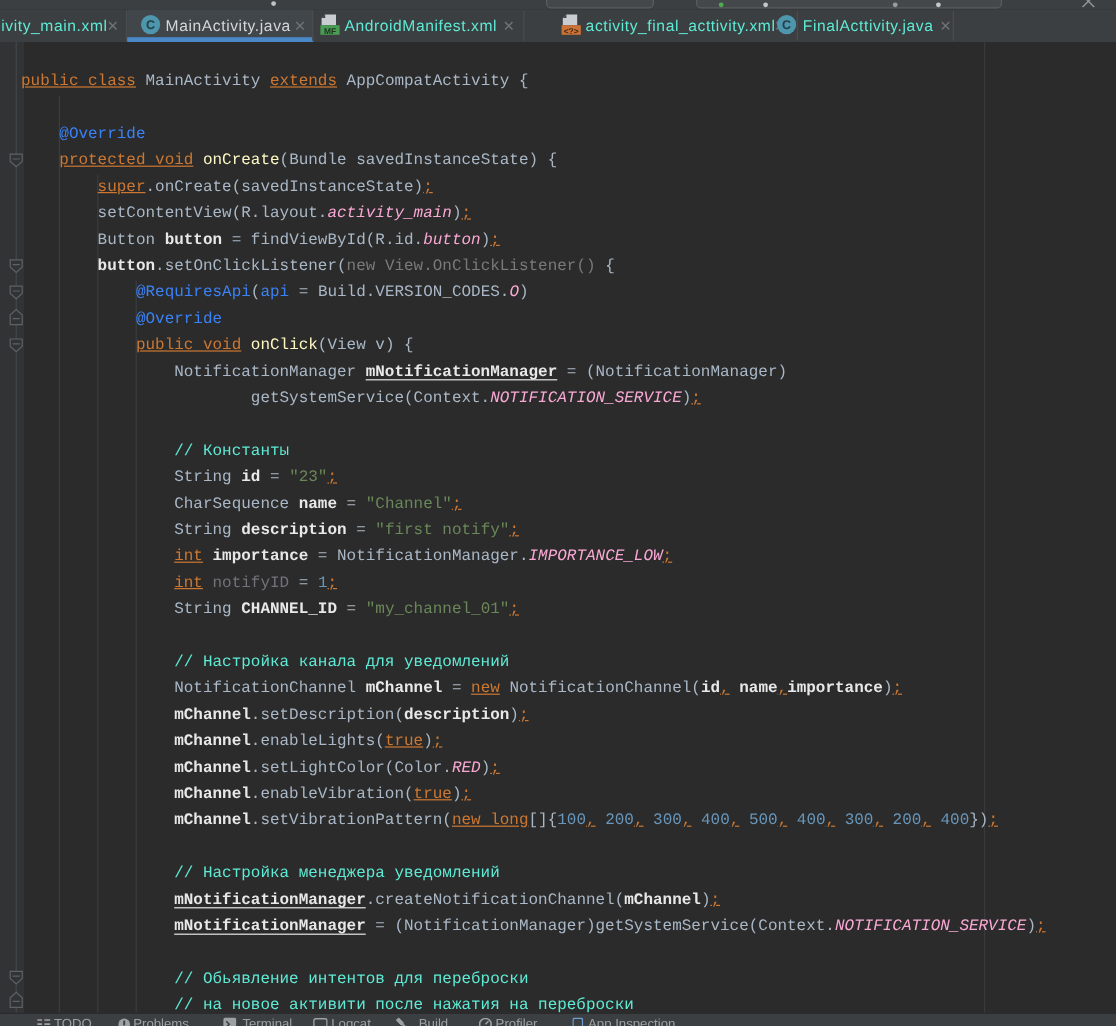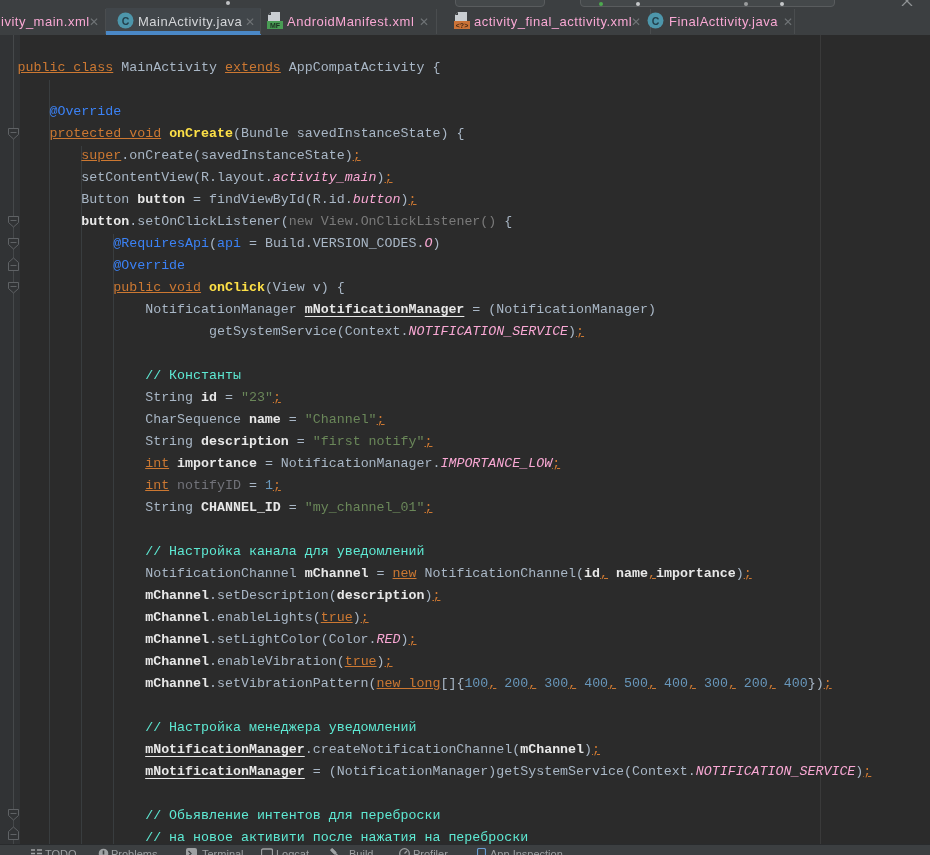--- a/index.html
+++ b/index.html
@@ -6,36 +6,36 @@
   #app{position:relative;width:930px;height:855px;background:#2b2b2b;overflow:hidden;
        font-family:"Liberation Sans",sans-serif;}
   
   #topbar{position:absolute;left:0;top:0;width:930px;height:8px;background:#3c3f41;}
   .tbtn{position:absolute;border:1px solid #595c5e;border-radius:4px;background:#44484a;height:16px;top:-11px;}
   .dot{position:absolute;width:4px;height:4px;border-radius:2px;top:12px;}
   
   #tabbar{position:absolute;left:0;top:8px;width:930px;height:27px;background:#3c3f41;}
   .tab{position:absolute;top:0;height:27px;}
   .tab .sep{position:absolute;right:0;top:1px;width:1px;height:25px;background:#4a4d4f;}
-  .tab .lbl{position:absolute;top:6px;font-size:13px;color:#f9a8d4;white-space:nowrap;letter-spacing:0.5px;}
+  .tab .lbl{position:absolute;top:6px;font-size:13px;color:#5eead4;white-space:nowrap;letter-spacing:0.5px;}
   .tab.sel{background:#41464a;}
   .tab.sel .lbl{color:#d4d6d9;}
   .tab .x{position:absolute;top:7px;font-size:12px;color:#6f7376;}
   .underline{position:absolute;left:0;bottom:0;height:4px;background:#4a88c7;width:100%;}
   
   #gutter{position:absolute;left:0;top:35px;width:20px;height:809px;background:#313335;}
   #foldline{position:absolute;left:13px;top:35px;width:1px;height:809px;background:#45484a;}
   .ig{position:absolute;width:1px;background:#393d3f;}
   #margin{position:absolute;left:820px;top:35px;width:1px;height:809px;background:#3a3a3a;}
   
   #code{position:absolute;left:17.5px;top:57px;margin:0;
         font-family:"Liberation Mono",monospace;font-size:13.3px;line-height:22px;
         color:#a9b7c6;white-space:pre;}
   .k{color:#cc7832;text-decoration:underline;}
-  .m{color:#fde047;font-weight:bold;}
+  .m{color:#fef9c3;font-weight:normal;}
   .an{color:#3b82f6;}
   .s{color:#6a8759;}
   .n{color:#6897bb;}
   .c{color:#5eead4;}
   .f{color:#f9a8d4;font-style:italic;}
   .v{color:#e8e8e8;font-weight:bold;}
   .vu{color:#e8e8e8;font-weight:bold;text-decoration:underline;text-underline-offset:3px;}
   .d{color:#7a7a7a;}
   .gr{color:#72737a;}
   
@@ -142,21 +142,21 @@
       <svg style="position:absolute;left:5px;top:3px;" width="18" height="20" viewBox="0 0 18 20">
         <path d="M5 1 L14 1 L14 10 L2 10 L2 4 Z" fill="#c9cdd1"></path>
         <path d="M5 1 L5 4 L2 4 Z" fill="#3c3f41"></path>
         <rect x="1" y="10" width="16" height="8" fill="#499c54"></rect>
         <text x="9" y="17" font-size="7" font-weight="bold" fill="#1d3322" text-anchor="middle" font-family="Liberation Sans">MF</text>
       </svg>
       <div class="lbl" style="left:26px;">AndroidManifest.xml</div>
       <div class="x" style="left:158px;">✕</div>
       <div class="sep"></div>
     </div>
-    <div class="tab" style="left:448px;width:203px;">
+    <div class="tab" style="left:462px;width:203px;">
       <svg style="position:absolute;left:5px;top:3px;" width="18" height="20" viewBox="0 0 18 20">
         <path d="M5 1 L14 1 L14 10 L2 10 L2 4 Z" fill="#c9cdd1"></path>
         <path d="M5 1 L5 4 L2 4 Z" fill="#3c3f41"></path>
         <rect x="1" y="10" width="16" height="8" fill="#ca7237"></rect>
         <text x="9" y="17" font-size="7" font-weight="bold" fill="#4a2a12" text-anchor="middle" font-family="Liberation Sans">&lt;?&gt;</text>
       </svg>
       <div class="lbl" style="left:26px;">activity_final_acttivity.xml</div>
       <div class="x" style="left:183px;">✕</div>
       <div class="sep"></div>
     </div>

